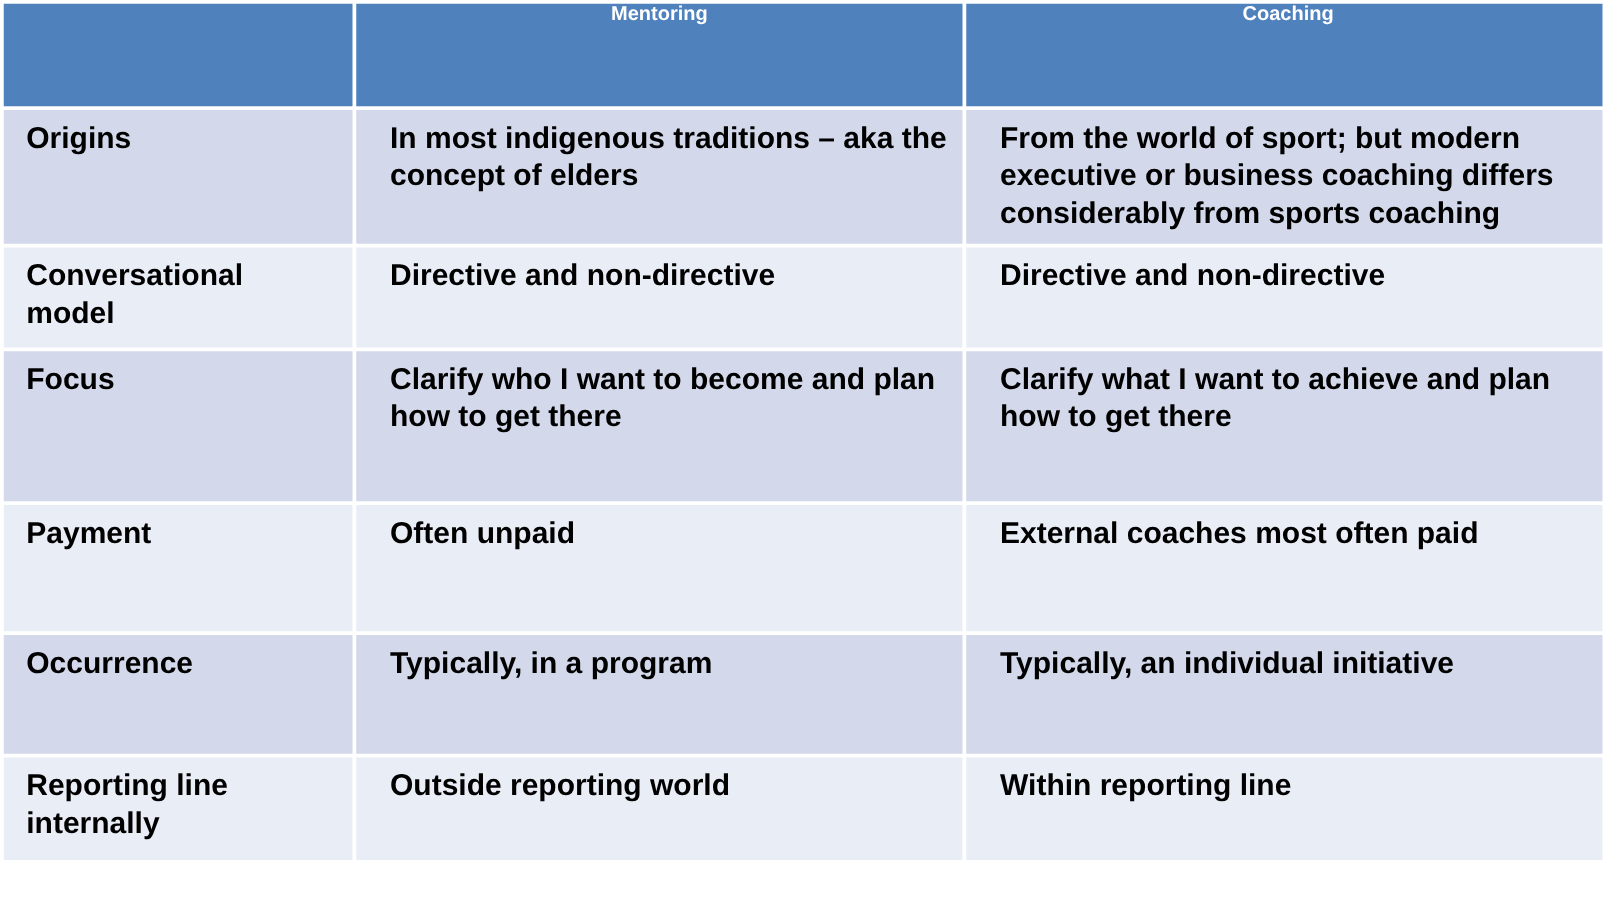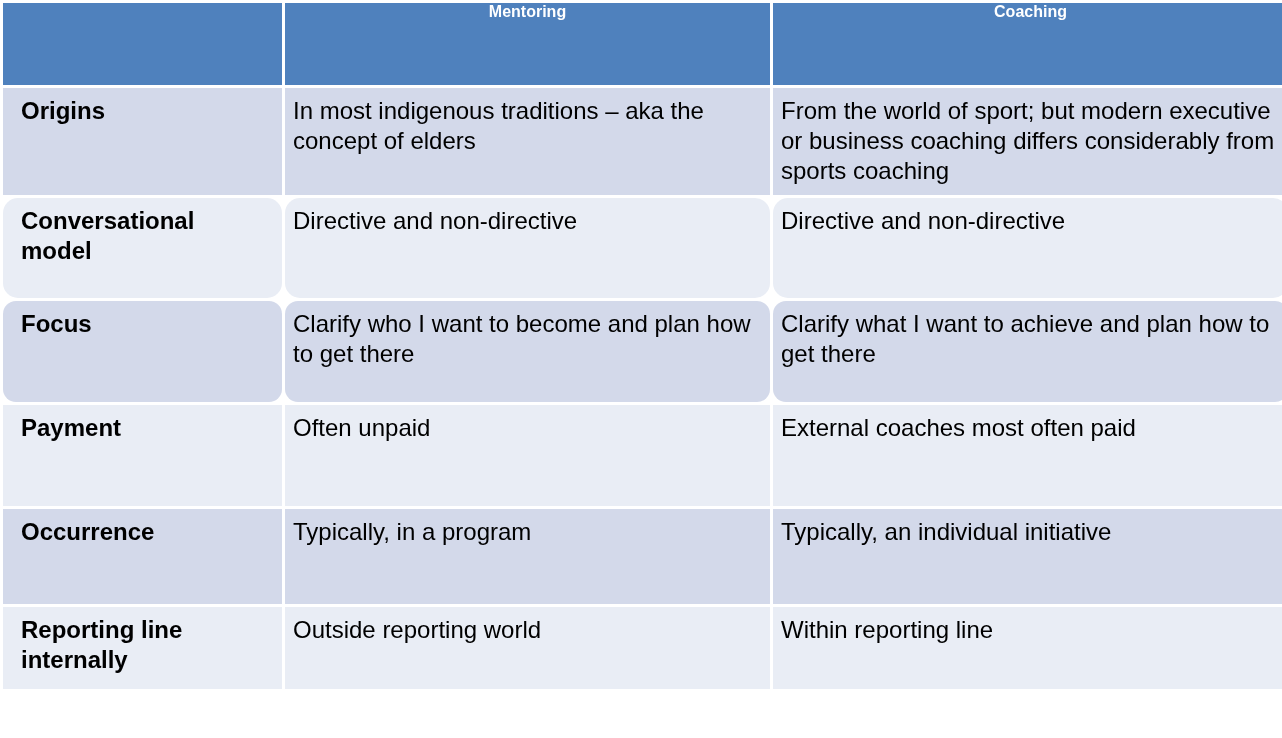--- a/index.html
+++ b/index.html
@@ -55,26 +55,26 @@
     font-size: 24px;
     line-height: 1.26;
     color: #000000;
     box-sizing: border-box;
   }
   tbody td.label-cell {
     font-weight: bold;
     padding: 8px 12px 8px 18px;
   }
   tbody td.value-cell {
-    font-weight: normal;
-    padding: 8px 12px 8px 8px;
+    font-weight: bold;
+    padding: 8px 12px 8px 27px;
   }
   tbody tr.h-origins td { height: 95px; }
-  tbody tr.h-conv td { height: 100px; border-radius: 15px; }
-  tbody tr.h-focus td { height: 101px; border-radius: 13px; }
+  tbody tr.h-conv td { height: 80px; }
+  tbody tr.h-focus td { height: 120px; }
   tbody tr.h-payment td { height: 101px; }
   tbody tr.h-occurrence td { height: 95px; }
   tbody tr.h-reporting td { height: 82px; }
 </style>
 </head>
 <body>
 
 <table class="comparison-table">
   <colgroup>
     <col class="col-label">

